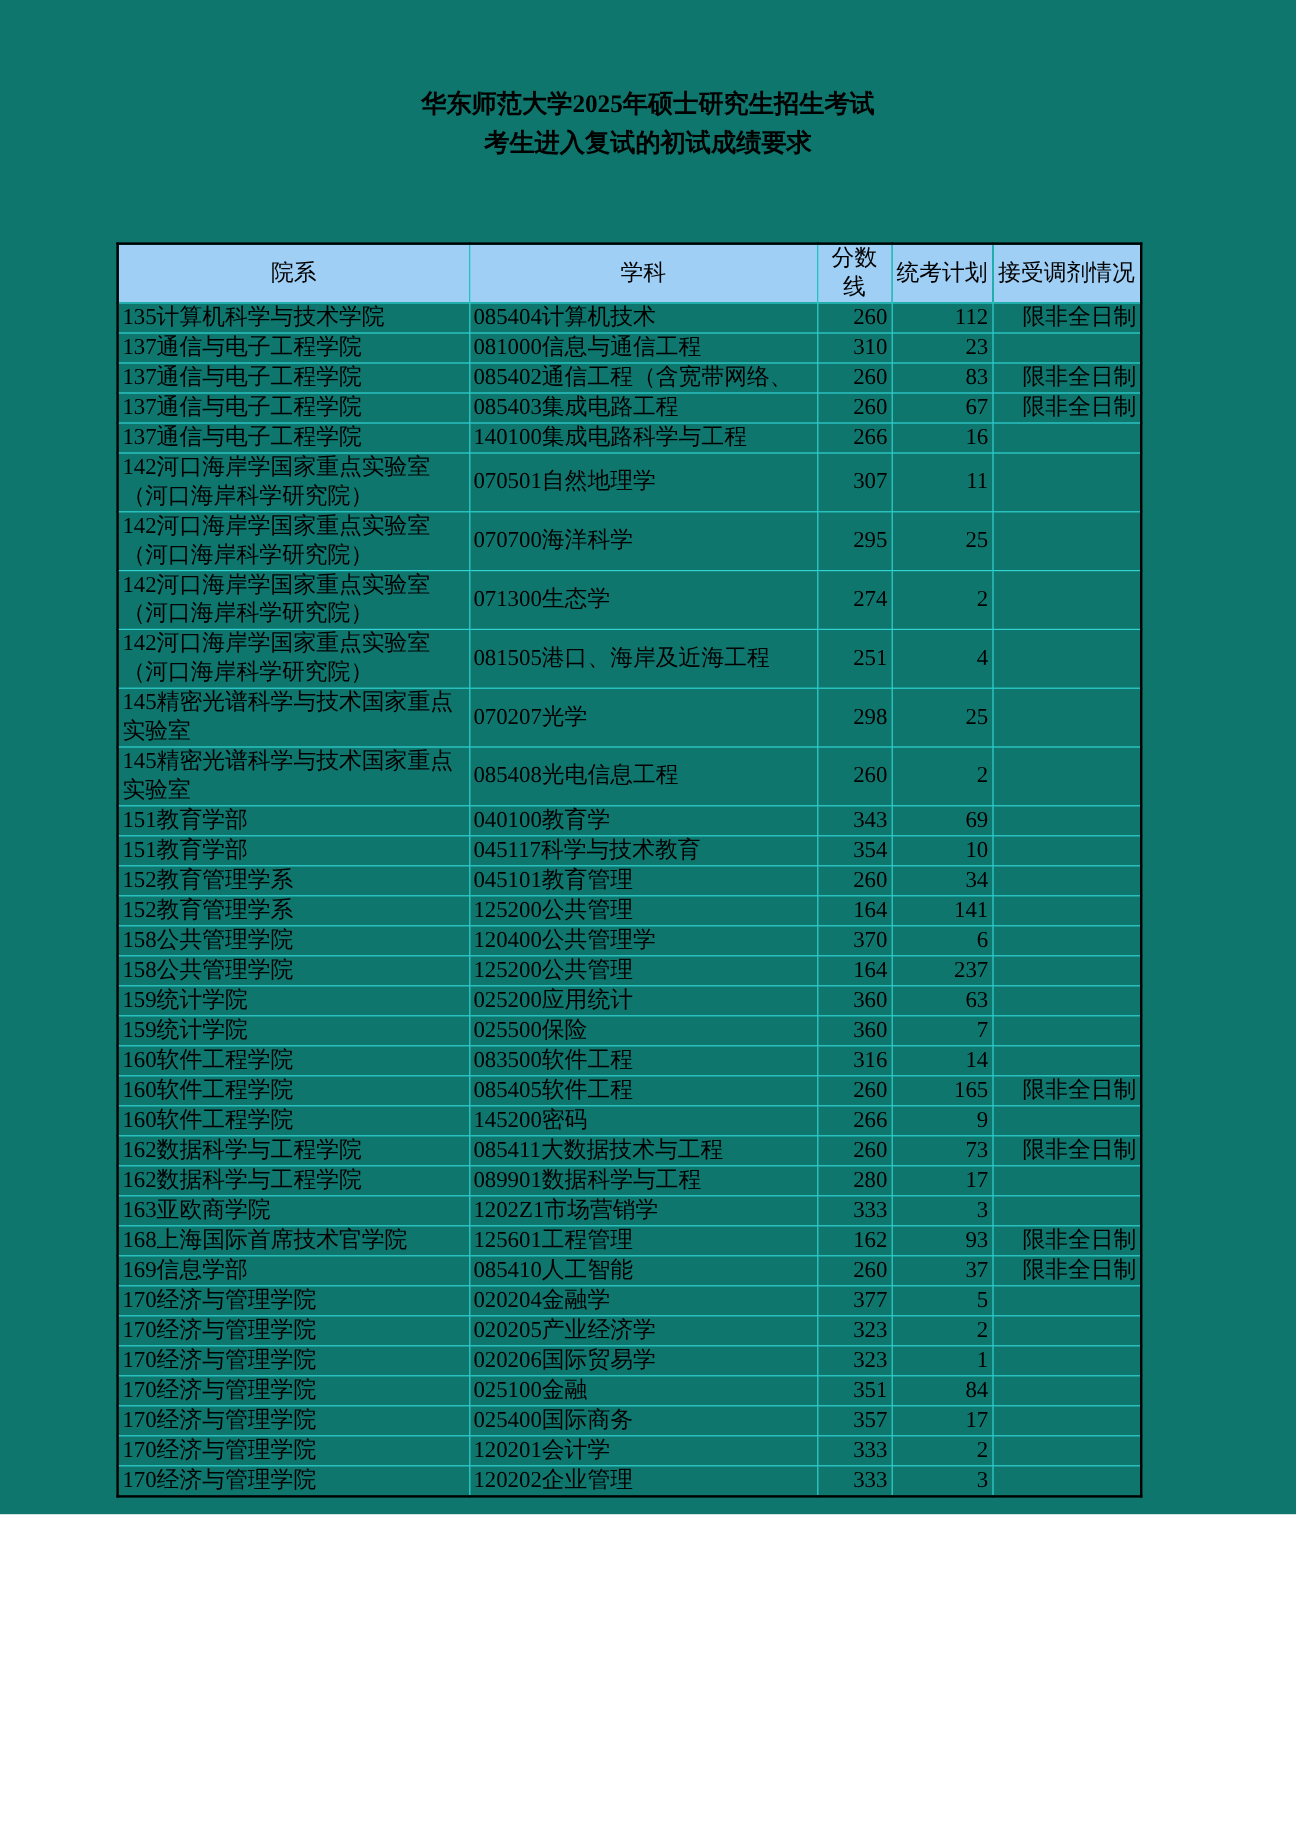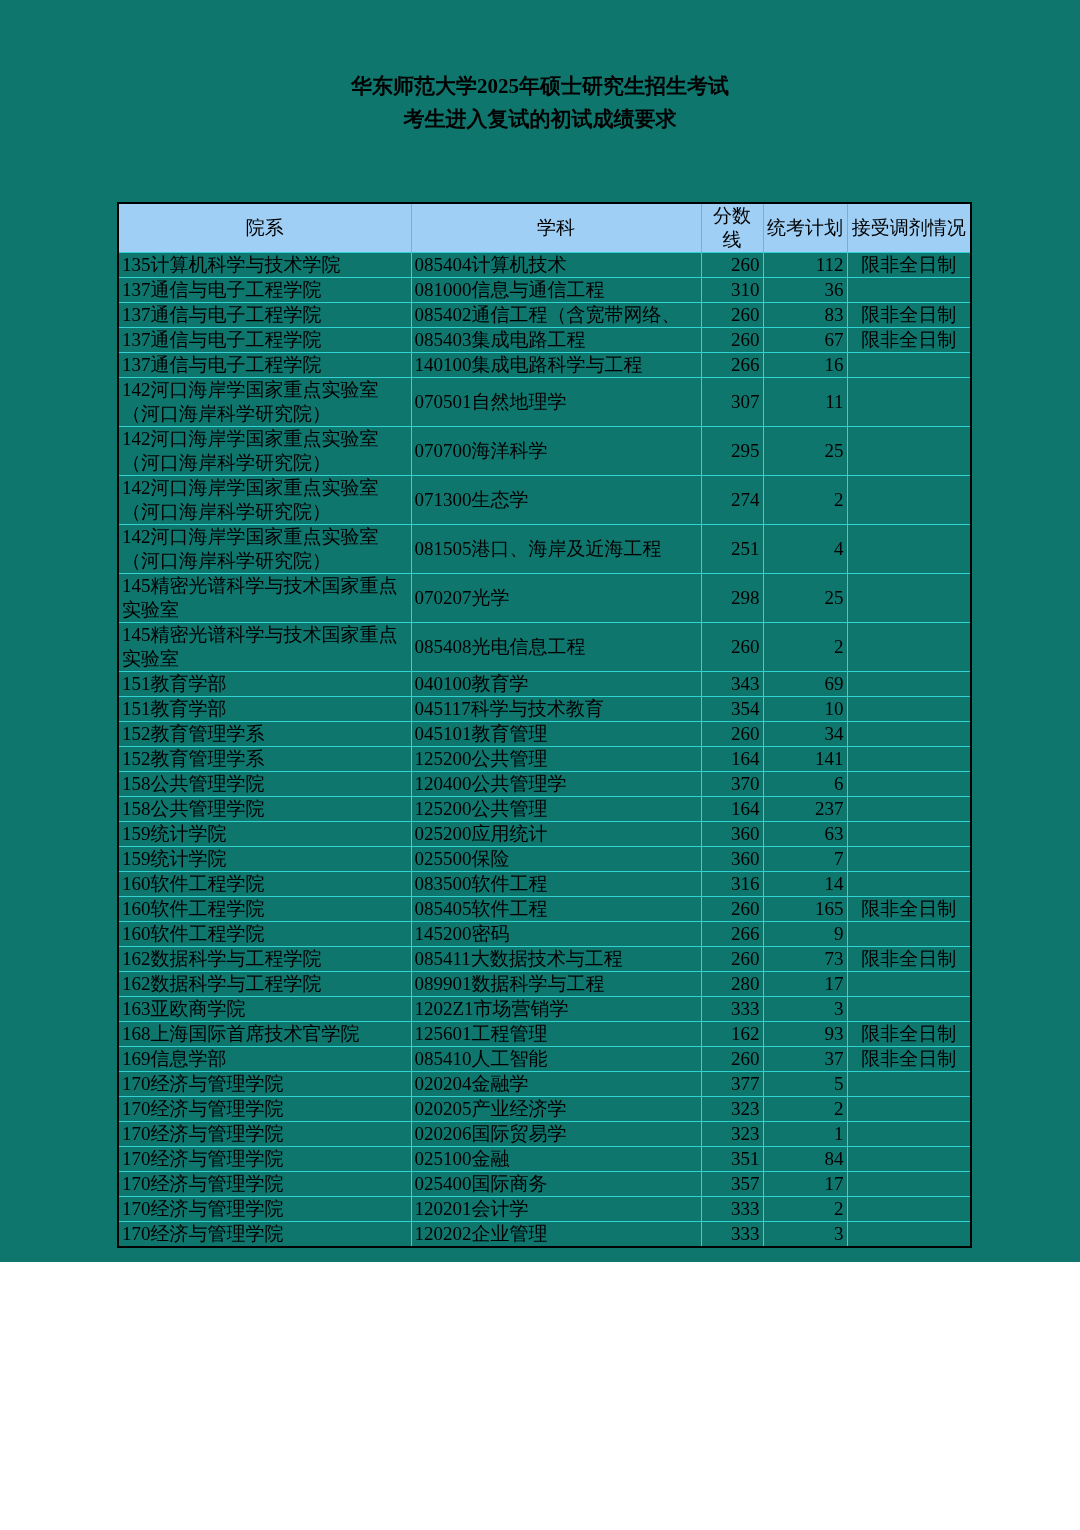--- a/index.html
+++ b/index.html
@@ -19,39 +19,38 @@
   .title-block{
     position:absolute;top:70px;left:0;width:1080px;
     text-align:center;font-weight:bold;font-size:21px;line-height:33px;
   }
   .score-table{
     position:absolute;left:97px;top:202px;
     width:853px;
     border-collapse:collapse;table-layout:fixed;
     font-size:19px;
     border:2px solid var(--outer);
-    margin-left:20px;
   }
   .score-table th,.score-table td{
     border:1px solid var(--grid);
     padding:0 3px;
     height:24px;
     line-height:24px;
     overflow:hidden;
     vertical-align:middle;
   }
   .score-table th{
     background:var(--header-bg);
     font-weight:normal;
     text-align:center;
     height:25px;
   }
   .col-dept,.col-subj{text-align:left;}
   .col-score,.col-plan{text-align:right;padding-right:4px;}
-  .col-note{text-align:center;}
+  .col-note{text-align:right;}
   .footer{
     position:absolute;top:1437px;left:0;width:1080px;
     text-align:center;font-size:14px;
   }
   .watermark{
     position:absolute;top:1484px;right:8px;
     font-family:"Liberation Sans","DejaVu Sans",sans-serif;
     font-weight:bold;font-size:22px;
     color:#ffffff;
     text-shadow:-1px -1px 0 #9a9a9a,1px -1px 0 #9a9a9a,-1px 1px 0 #9a9a9a,2px 2px 1px #2e2e2e;
@@ -90,21 +89,21 @@
           <td class="col-dept">135计算机科学与技术学院</td>
           <td class="col-subj">085404计算机技术</td>
           <td class="col-score">260</td>
           <td class="col-plan">112</td>
           <td class="col-note">限非全日制</td>
         </tr>
         <tr>
           <td class="col-dept">137通信与电子工程学院</td>
           <td class="col-subj">081000信息与通信工程</td>
           <td class="col-score">310</td>
-          <td class="col-plan">36</td>
+          <td class="col-plan">23</td>
           <td class="col-note"></td>
         </tr>
         <tr>
           <td class="col-dept">137通信与电子工程学院</td>
           <td class="col-subj">085402通信工程（含宽带网络、</td>
           <td class="col-score">260</td>
           <td class="col-plan">83</td>
           <td class="col-note">限非全日制</td>
         </tr>
         <tr>

